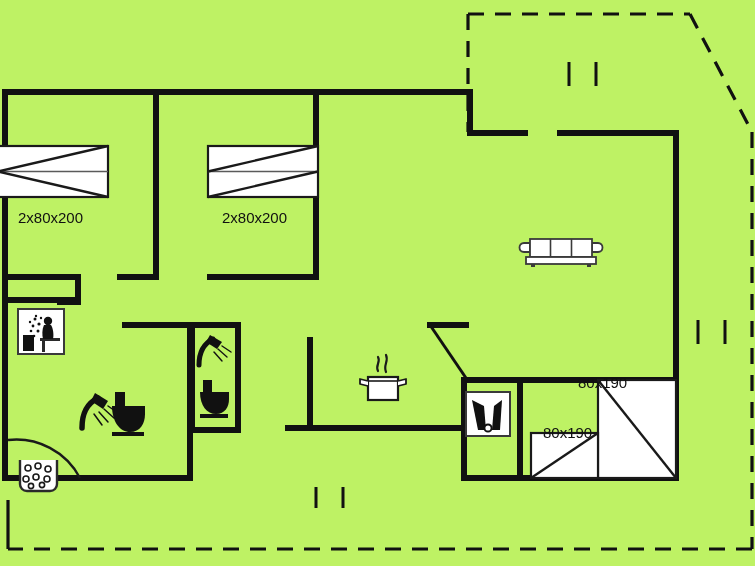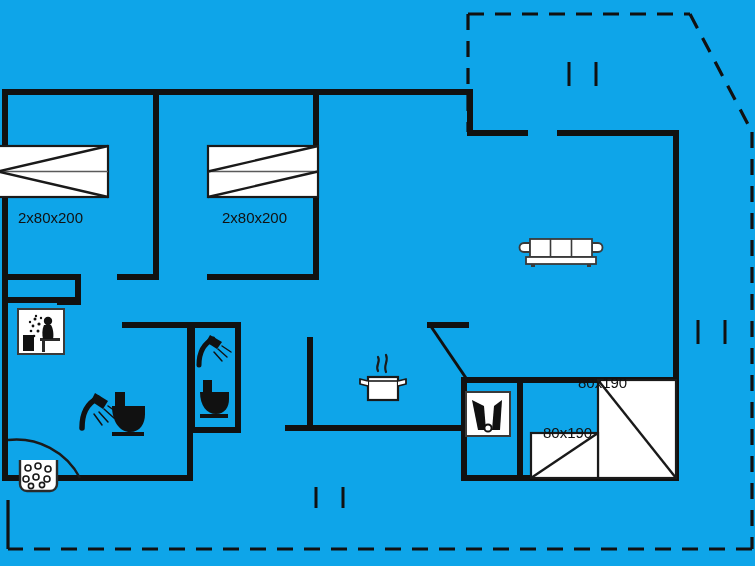--- a/index.html
+++ b/index.html
@@ -7,21 +7,21 @@
     padding: 0;
     background: #ffffff;
   }
   body {
     font-family: "Liberation Sans", sans-serif;
   }
   #floorplan-root {
     position: relative;
     width: 755px;
     height: 566px;
-    background: #0ea5e9;
+    background: #bef264;
     overflow: hidden;
   }
   #floorplan-svg {
     display: block;
     width: 755px;
     height: 566px;
   }
   .dim-label {
     font-family: "Liberation Sans", sans-serif;
     font-size: 15px;

